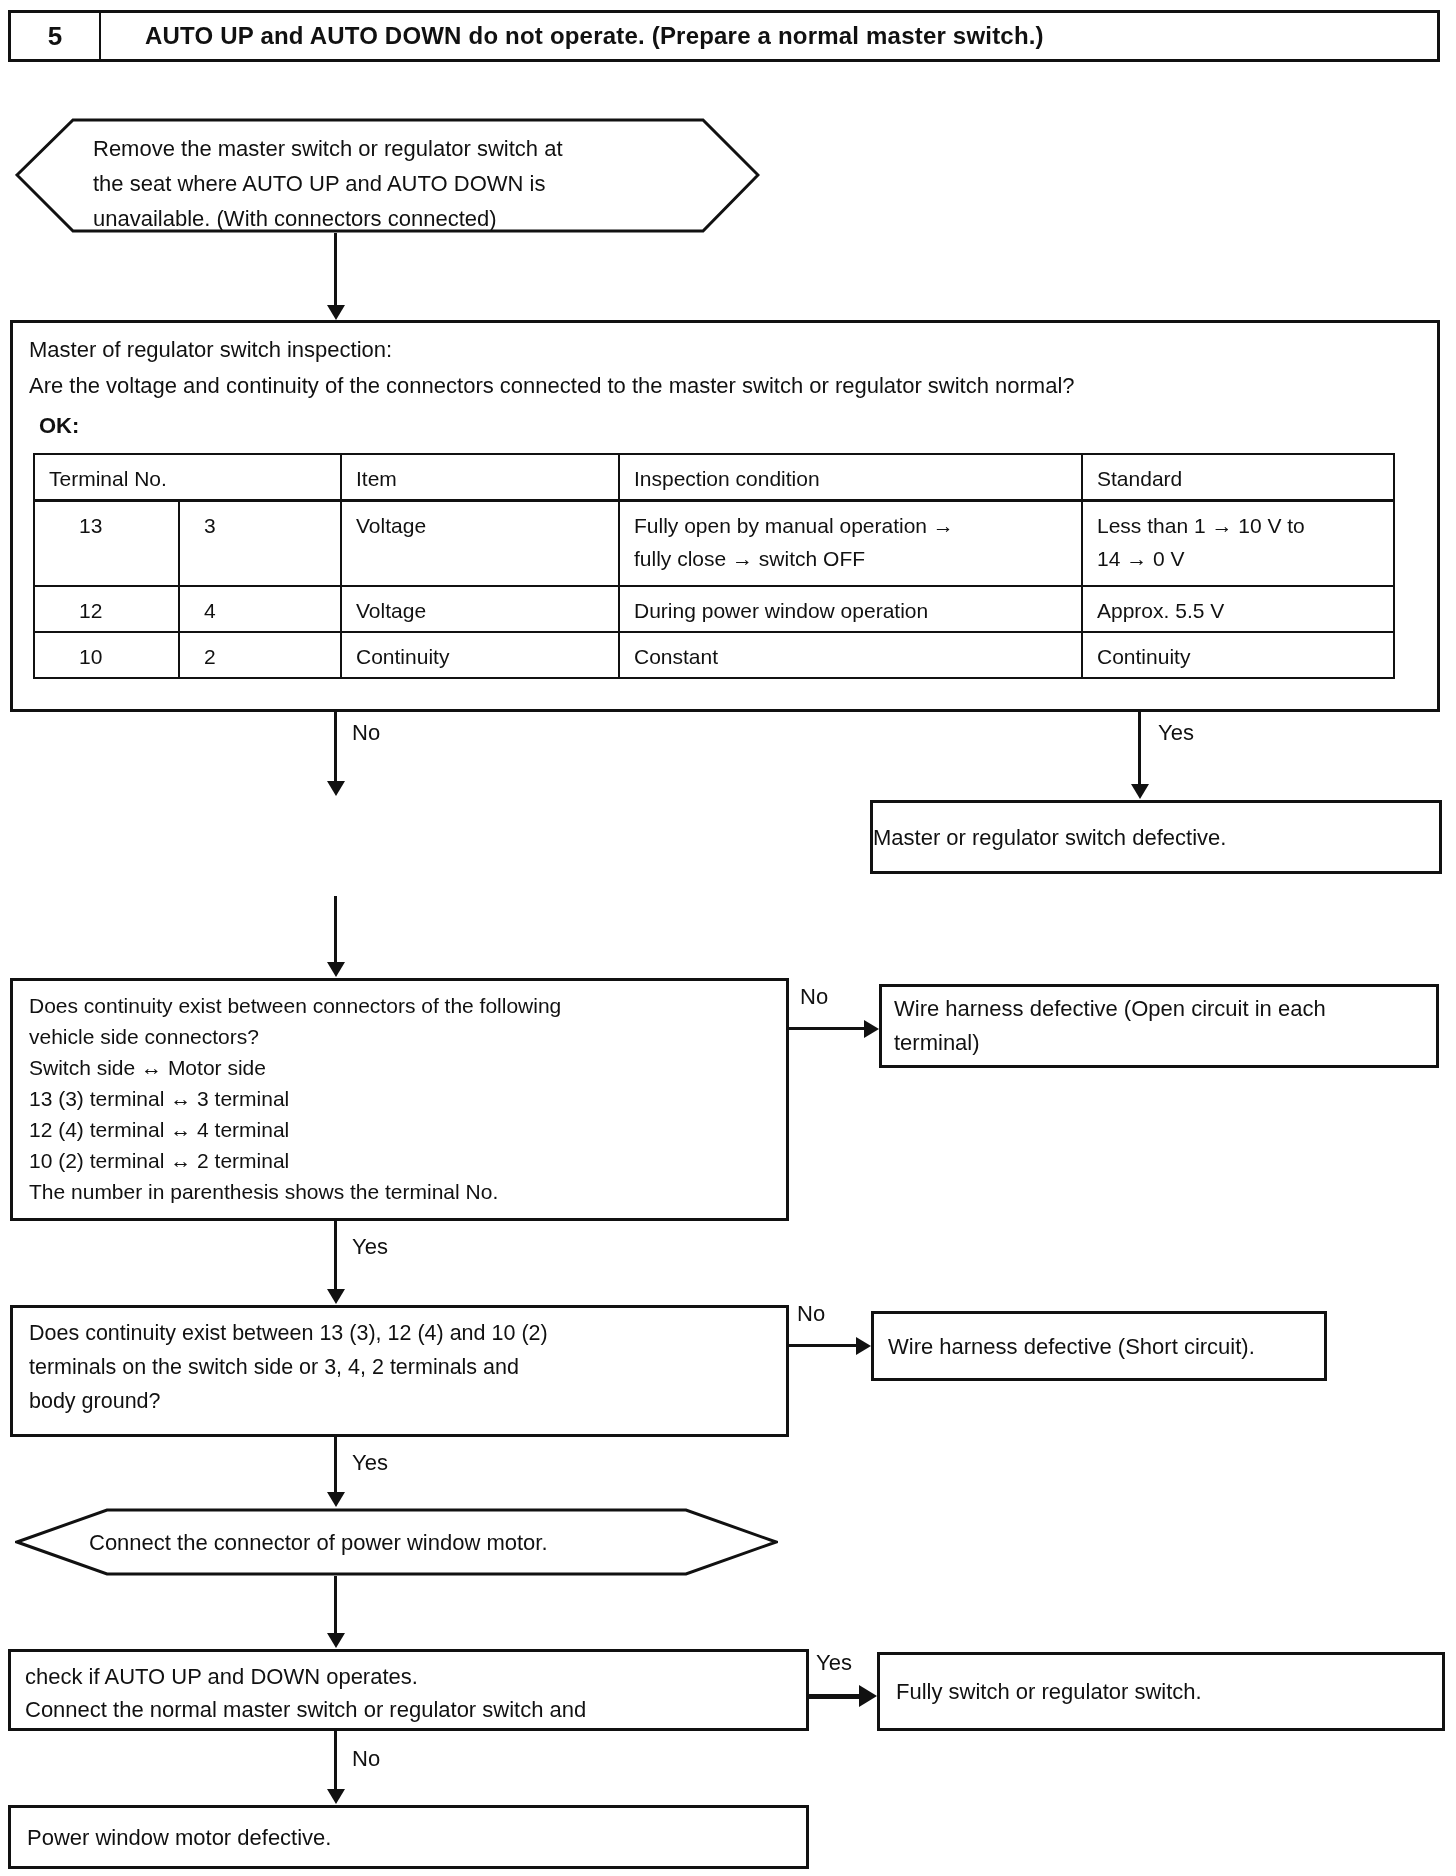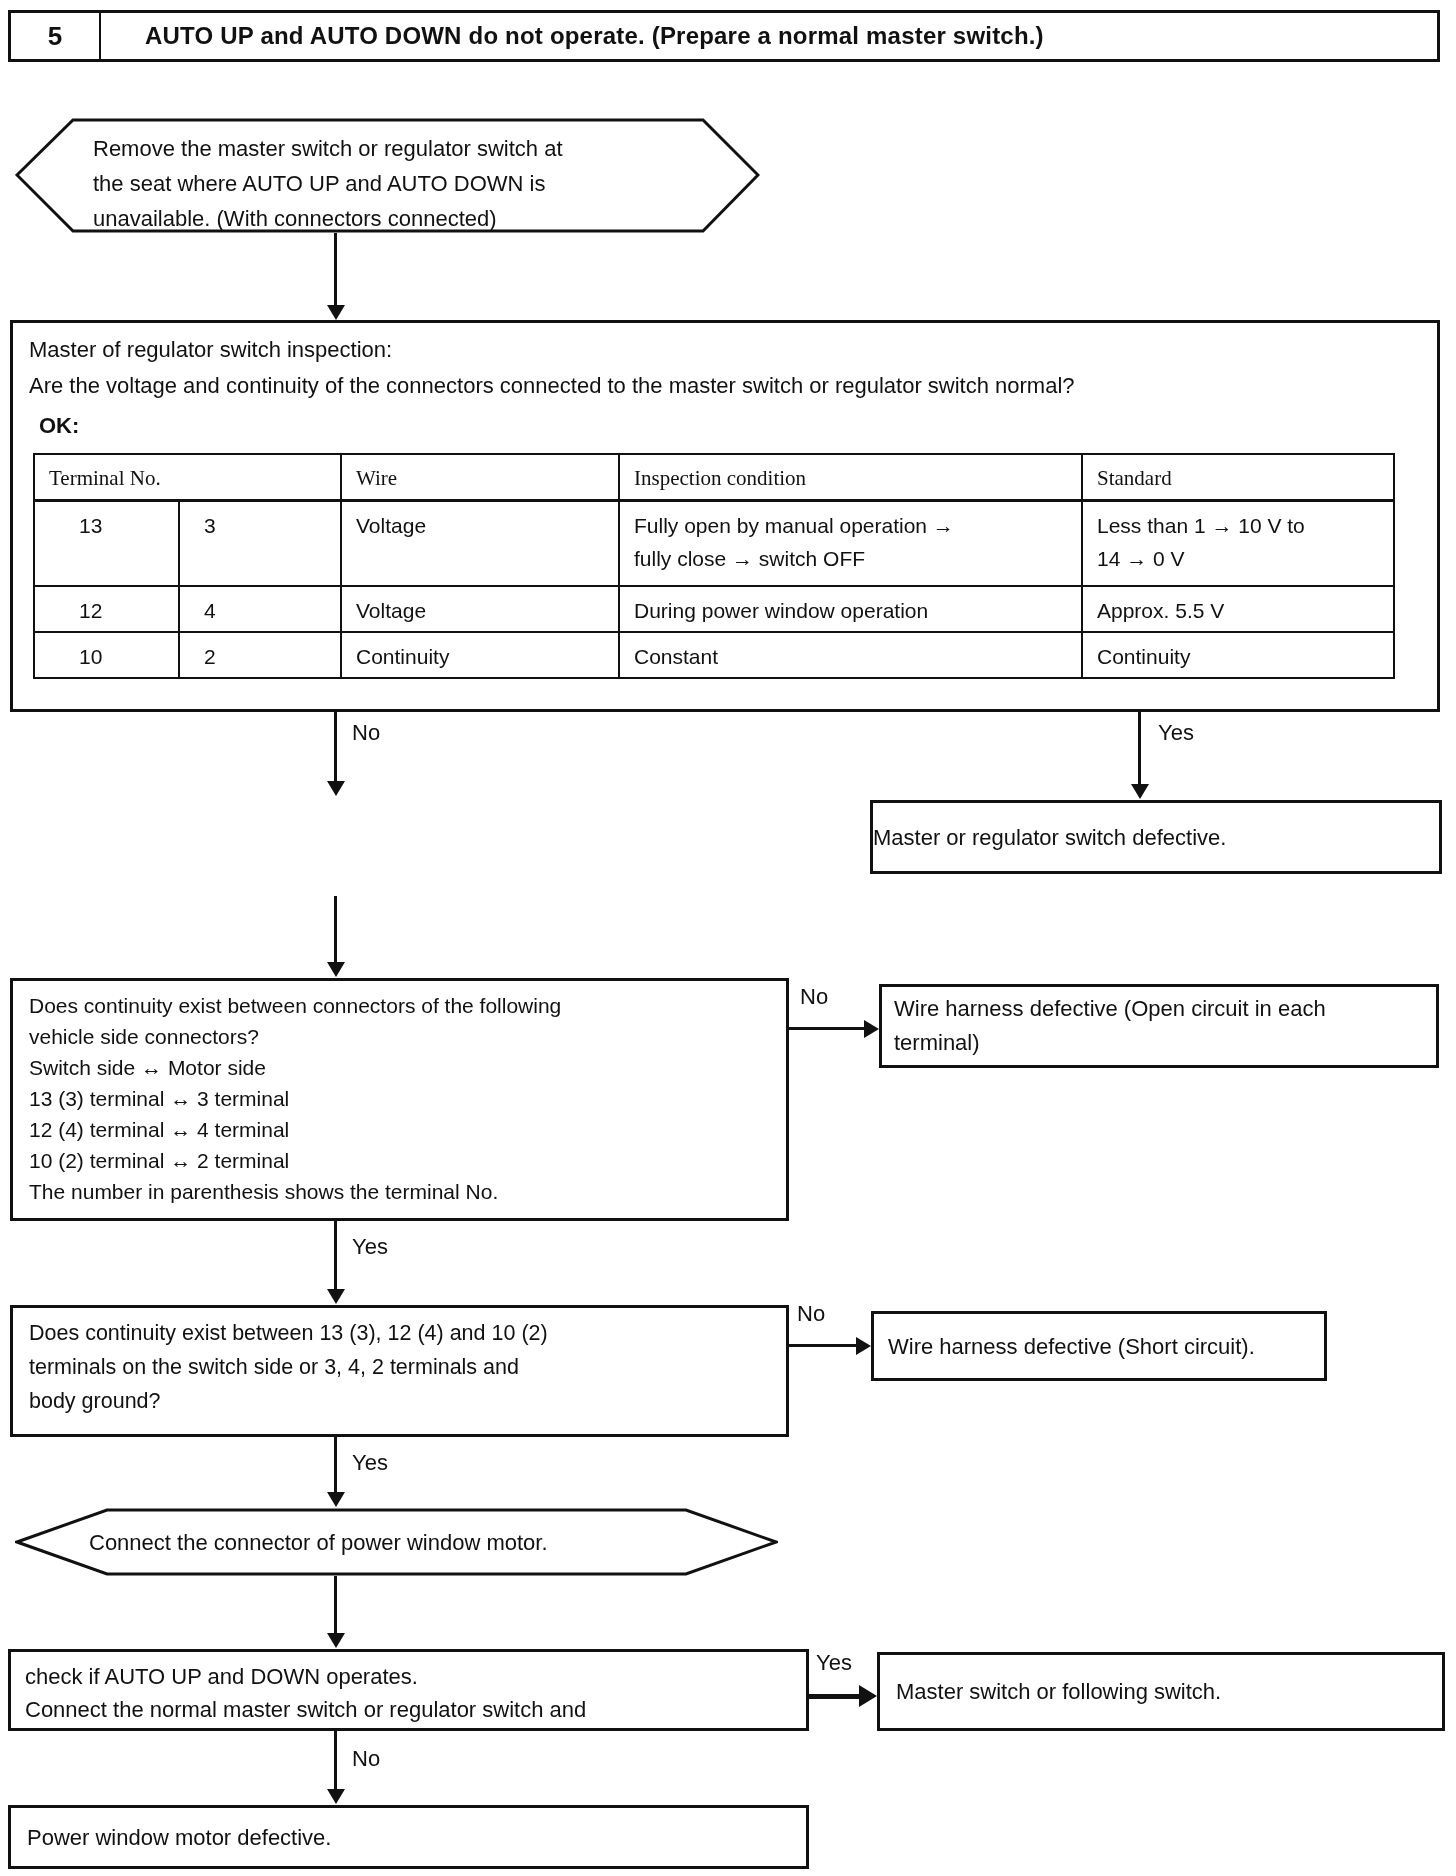--- a/index.html
+++ b/index.html
@@ -33,21 +33,21 @@
        border-top:15px solid #111;}
   .hd-right{position:absolute; width:0; height:0;
        border-top:9px solid transparent; border-bottom:9px solid transparent;
        border-left:15px solid #111;}
   .hd-right.big{border-top-width:11px; border-bottom-width:11px; border-left-width:18px;}
   .lbl{position:absolute; font-size:22px;}
   
   .itable{position:absolute; left:20px; top:130px; border-collapse:collapse;}
   .itable td{border:2px solid #111; font-size:21px; vertical-align:top;
        padding:7px 6px 4px 14px; background:#fff;}
-  .itable tr.hrow td{border-bottom:3px solid #111; height:32px;font-family:Liberation Serif, serif;}
+  .itable tr.hrow td{border-bottom:3px solid #111; height:32px;}
   .itable td.num{padding-left:44px;}
   .itable td.num2{padding-left:24px;}
   .bb-line{position:absolute; left:16px; font-size:22px; white-space:nowrap;}
   .okl{font-weight:bold;text-align:center;}
   .cellline{display:block;}
 </style>
 </head>
 <body>
 
 <div class="page">
@@ -80,21 +80,21 @@
       <colgroup>
         <col style="width:145px">
           <col style="width:162px">
           <col style="width:278px">
         <col style="width:463px">
           <col style="width:312px">
       </colgroup>
       <tbody>
           <tr class="hrow">
         <td colspan="2">Terminal No.</td>
-        <td>Wire</td>
+        <td>Item</td>
         <td>Inspection condition</td>
         <td>Standard</td>
       </tr>
       <tr style="height:85px">
         <td class="num">13</td>
         <td class="num2">3</td>
         <td>Voltage</td>
         <td>
           <span class="cellline">Fully open by manual operation →</span>
           <span class="cellline">fully close → switch OFF</span>
@@ -207,21 +207,21 @@
     <div class="txt" style="left:14px;top:8px">
       <div>check if AUTO UP and DOWN operates.</div>
       <div>Connect the normal master switch or regulator switch and</div>
     </div>
   </div>
 
   <div class="lbl" style="left:816px;top:1650px">Yes</div>
   <div class="hl thick" style="left:809px;top:1694px;width:52px"></div>
   <div class="hd-right big" style="left:859px;top:1685px"></div>
   <div class="fbox vcenter" style="left:877px;top:1652px;width:568px;height:79px;padding-left:16px">
-    <span>Master switch or following switch.</span>
+    <span>Fully switch or regulator switch.</span>
   </div>
 
   <div class="vl" style="left:334px;top:1731px;height:58px"></div>
   <div class="hd-down" style="left:327px;top:1789px"></div>
   <div class="lbl" style="left:352px;top:1746px">No</div>
 
   <div class="fbox vcenter" style="left:8px;top:1805px;width:801px;height:64px;padding-left:16px">
     <span>Power window motor defective.</span>
   </div>
 

